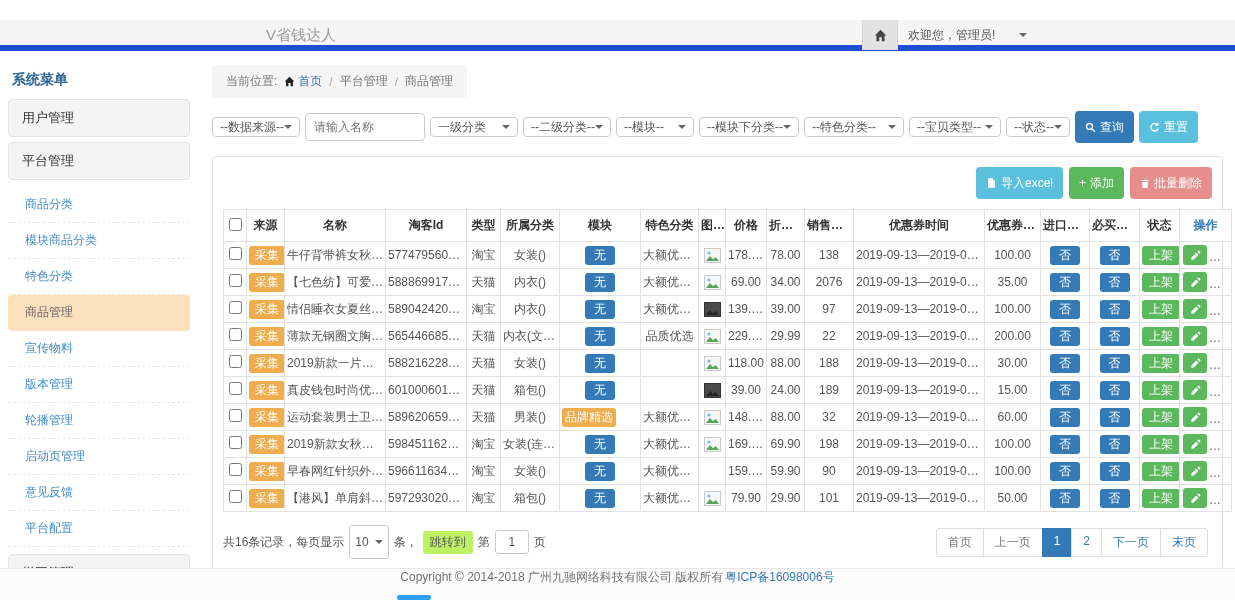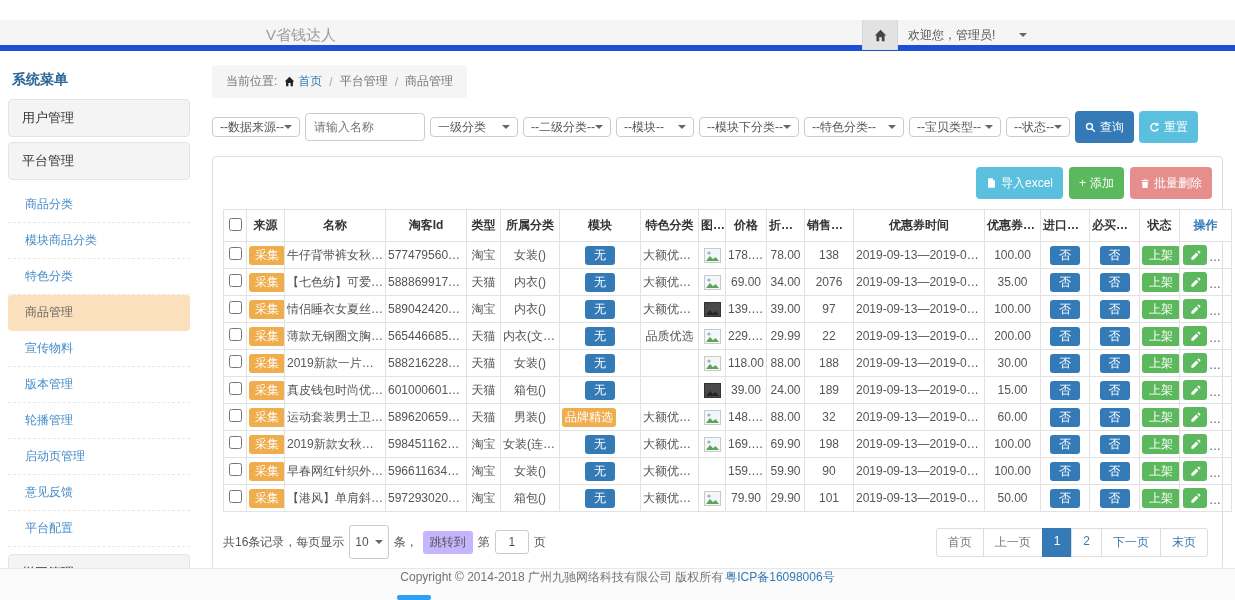--- a/index.html
+++ b/index.html
@@ -56,21 +56,21 @@
   .badge-mod { background:#f0ad4e; padding:2px 3px; }
   .mini-btn { display:inline-flex; align-items:center; justify-content:center; width:24px; height:20px;
     border-radius:3px; margin:0 1px; cursor:pointer; border:none; }
   .mini-green { background:#5cb85c; } .mini-red { background:#d9534f; }
   .icon-cell span { display:inline-flex; vertical-align:middle; }
 
   
   .pagerow { display:flex; justify-content:space-between; align-items:center; margin-top:13px; font-size:12px; color:#555; }
   .pageleft { display:flex; align-items:center; gap:5px; }
   .pagesize { border:1px solid #ccc; border-radius:3px; height:24px; padding:16px 5px; display:inline-flex; align-items:center; gap:6px; cursor:pointer; background:#fff; }
-  .jump { background:#c4b5fd; padding:3px 7px; border-radius:3px; cursor:pointer; }
+  .jump { background:#bef264; padding:3px 7px; border-radius:3px; cursor:pointer; }
   .pageinput { width:34px; height:24px; border:1px solid #ccc; border-radius:3px; text-align:center; font-size:12px; color:#555; }
   .pager { display:flex; margin-right:4px; }
   .pg { border:1px solid #ddd; padding:5px 11px; margin-left:-1px; color:#337ab7; cursor:pointer; background:#fff; }
   .pg:first-child { border-radius:3px 0 0 3px; margin-left:0; }
   .pg:last-child { border-radius:0 3px 3px 0; }
   .pg.muted { color:#777; }
   .pg.active { background:#337ab7; border-color:#337ab7; color:#fff; }
 
   
   .footer { position:absolute; left:0; right:0; bottom:0; height:32px; background:#fbfbfb; border-top:1px solid #e7e7e7;

